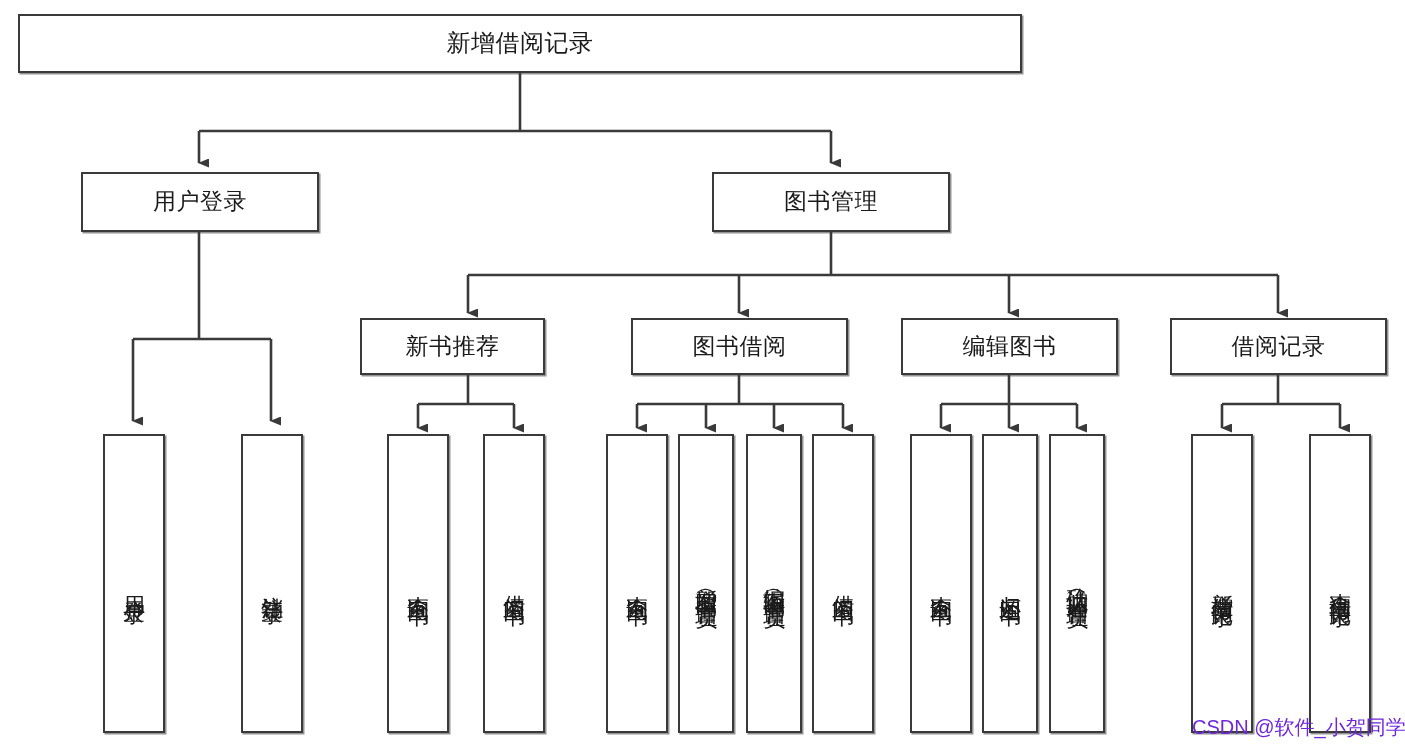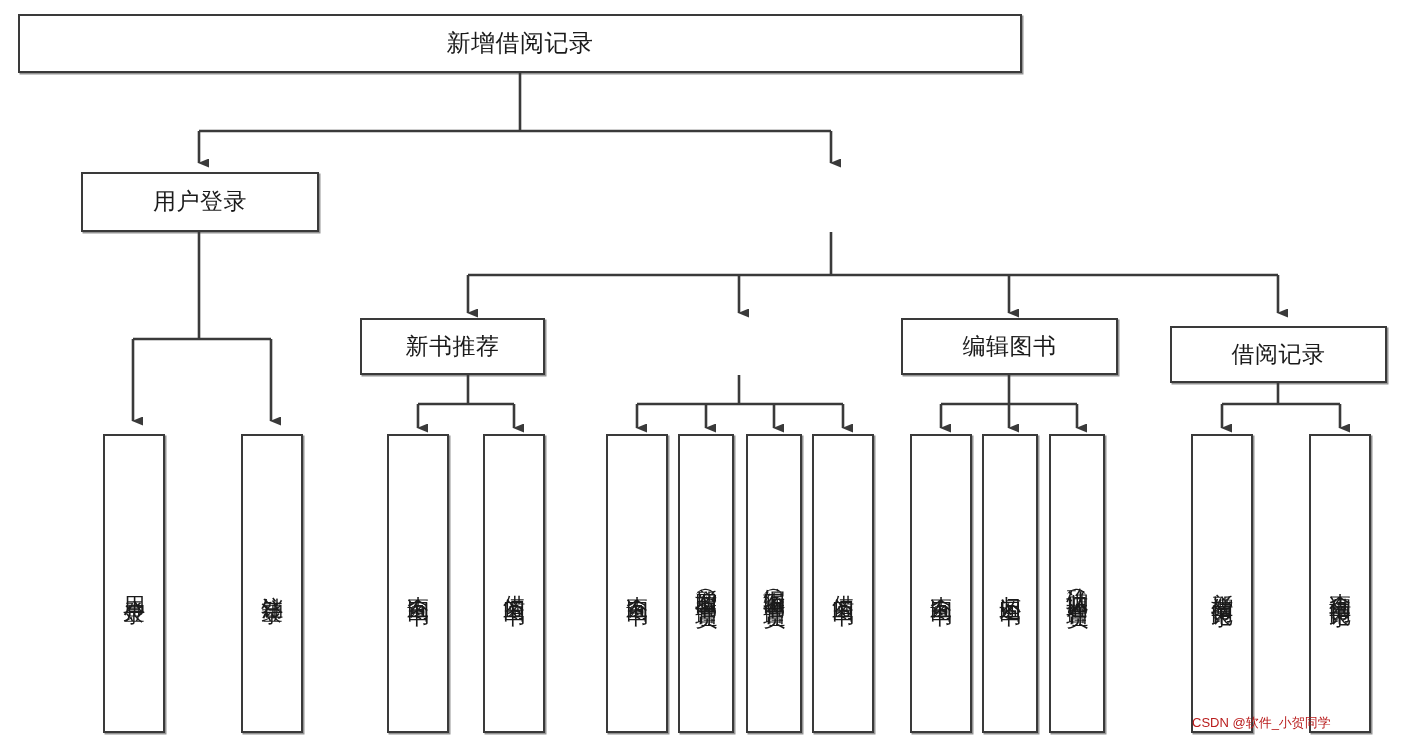--- a/index.html
+++ b/index.html
@@ -62,22 +62,22 @@
     font-size: 22px;
     line-height: 1.02;
     letter-spacing: 3px;
     white-space: nowrap;
     max-height: 272px;
   }
   #watermark {
     position: absolute;
     left: 1192px;
     top: 714px;
-    font-size: 13px;
-    color: #b91c1c;
+    font-size: 20px;
+    color: #6d28d9;
     white-space: nowrap;
     z-index: 5;
     pointer-events: none;
   }
 </style>
 </head>
 <body>
 
 <div id="diagram-root">
 
@@ -132,31 +132,37 @@
   </svg>
 
   <div class="node horiz" id="node-root" style="left:18px; top:14px; width:1004px; height:59px;">
     <span class="node-label">新增借阅记录</span>
   </div>
 
   <div class="node horiz" style="left:81px; top:172px; width:238px; height:60px;">
     <span class="node-label">用户登录</span>
   </div>
 
+  <div class="node horiz" style="left:712px; top:172px; width:238px; height:60px;">
+    <span class="node-label">图书管理</span>
+  </div>
 
   <div class="node horiz" style="left:360px; top:318px; width:185px; height:57px;">
     <span class="node-label">新书推荐</span>
   </div>
 
+  <div class="node horiz" style="left:631px; top:318px; width:217px; height:57px;">
+    <span class="node-label">图书借阅</span>
+  </div>
 
   <div class="node horiz" style="left:901px; top:318px; width:217px; height:57px;">
     <span class="node-label">编辑图书</span>
   </div>
 
-  <div class="node horiz" style="left:1170px; top:318px; width:217px; height:57px;margin-top:8px;">
+  <div class="node horiz" style="left:1170px; top:318px; width:217px; height:57px;">
     <span class="node-label">借阅记录</span>
   </div>
 
   <div class="node vert" style="left:103px; top:434px; width:62px; height:299px;">
     <span class="node-label">用户登录</span>
   </div>
 
   <div class="node vert" style="left:241px; top:434px; width:62px; height:299px;">
     <span class="node-label">注销登录</span>
   </div>

